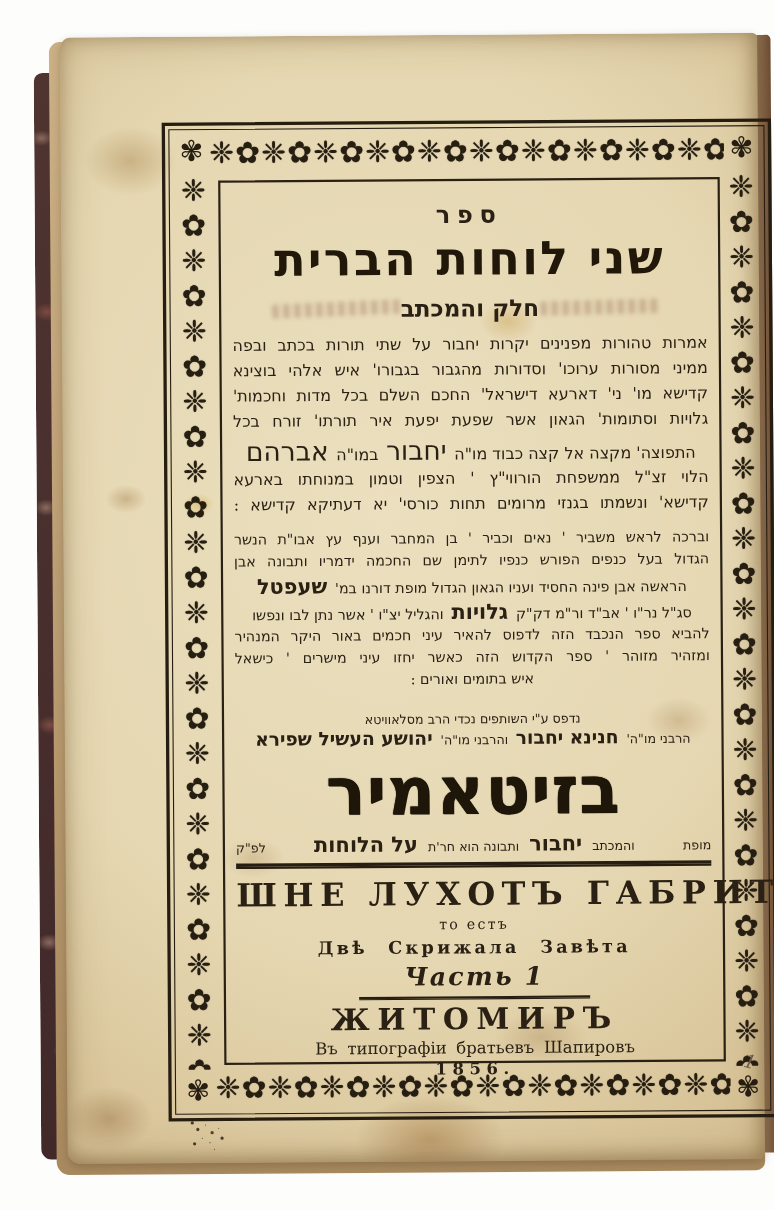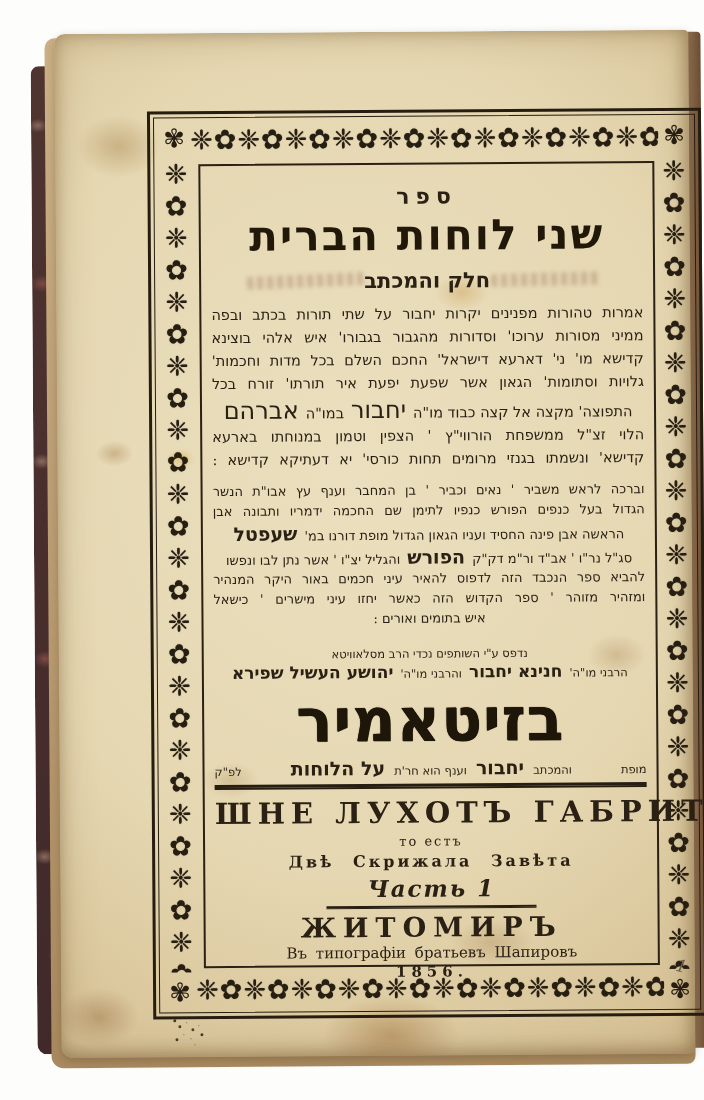--- a/index.html
+++ b/index.html
@@ -172,21 +172,21 @@
 
           <div class="heb hline small p1">וברכה לראש משביר ' נאים וכביר ' בן המחבר וענף עץ אבו"ת הנשר</div>
           <div class="heb hline small">הגדול בעל כנפים הפורש כנפיו לתימן שם החכמה ידמריו ותבונה אבן</div>
 
           <div class="heb mixline">
             <span class="sm">הראשה אבן פינה החסיד ועניו הגאון הגדול מופת דורנו במ'</span>
             <span class="name-med">שעפטל</span>
           </div>
           <div class="heb mixline">
             <span class="sm">סג"ל נר"ו ' אב"ד ור"מ דק"ק</span>
-            <span class="name-med">הפורש</span>
+            <span class="name-med">גלויות</span>
             <span class="sm">והגליל יצ"ו ' אשר נתן לבו ונפשו</span>
           </div>
 
           <div class="heb hline small">להביא ספר הנכבד הזה לדפוס להאיר עיני חכמים באור היקר המנהיר</div>
           <div class="heb hline small">ומזהיר מזוהר ' ספר הקדוש הזה כאשר יחזו עיני מישרים ' כישאל</div>
           <div class="heb hline small ctrlast">איש בתומים ואורים :</div>
 
           <svg class="divider" width="430" height="18" viewBox="0 0 430 18">
             <polygon points="2,9 152,5.5 152,12.5" fill="#271e12"></polygon>
             <polygon points="428,9 278,5.5 278,12.5" fill="#271e12"></polygon>
@@ -207,21 +207,21 @@
             <span class="nm">יהושע העשיל שפירא</span>
           </div>
 
           <div class="heb ctr citybig">בזיטאמיר</div>
 
           <div class="heb chrono">
             <span class="sm">מופת</span>
             <span class="mid">
               <span class="sm">והמכתב</span>
               <span class="bg">יחבור</span>
-              <span class="sm">וענף הוא חר'ת</span>
+              <span class="sm">ותבונה הוא חר'ת</span>
               <span class="bg">על הלוחות</span>
             </span>
             <span class="sm">לפ"ק</span>
           </div>
 
           <div class="rule-heavy"></div>
 
           <div class="cyr ctr rustitle">ШНЕ ЛУХОТЪ ГАБРИТЪ</div>
           <div class="cyr ctr toest">то естъ</div>
           <div class="cyr ctr dve">Двѣ Скрижала Завѣта</div>

